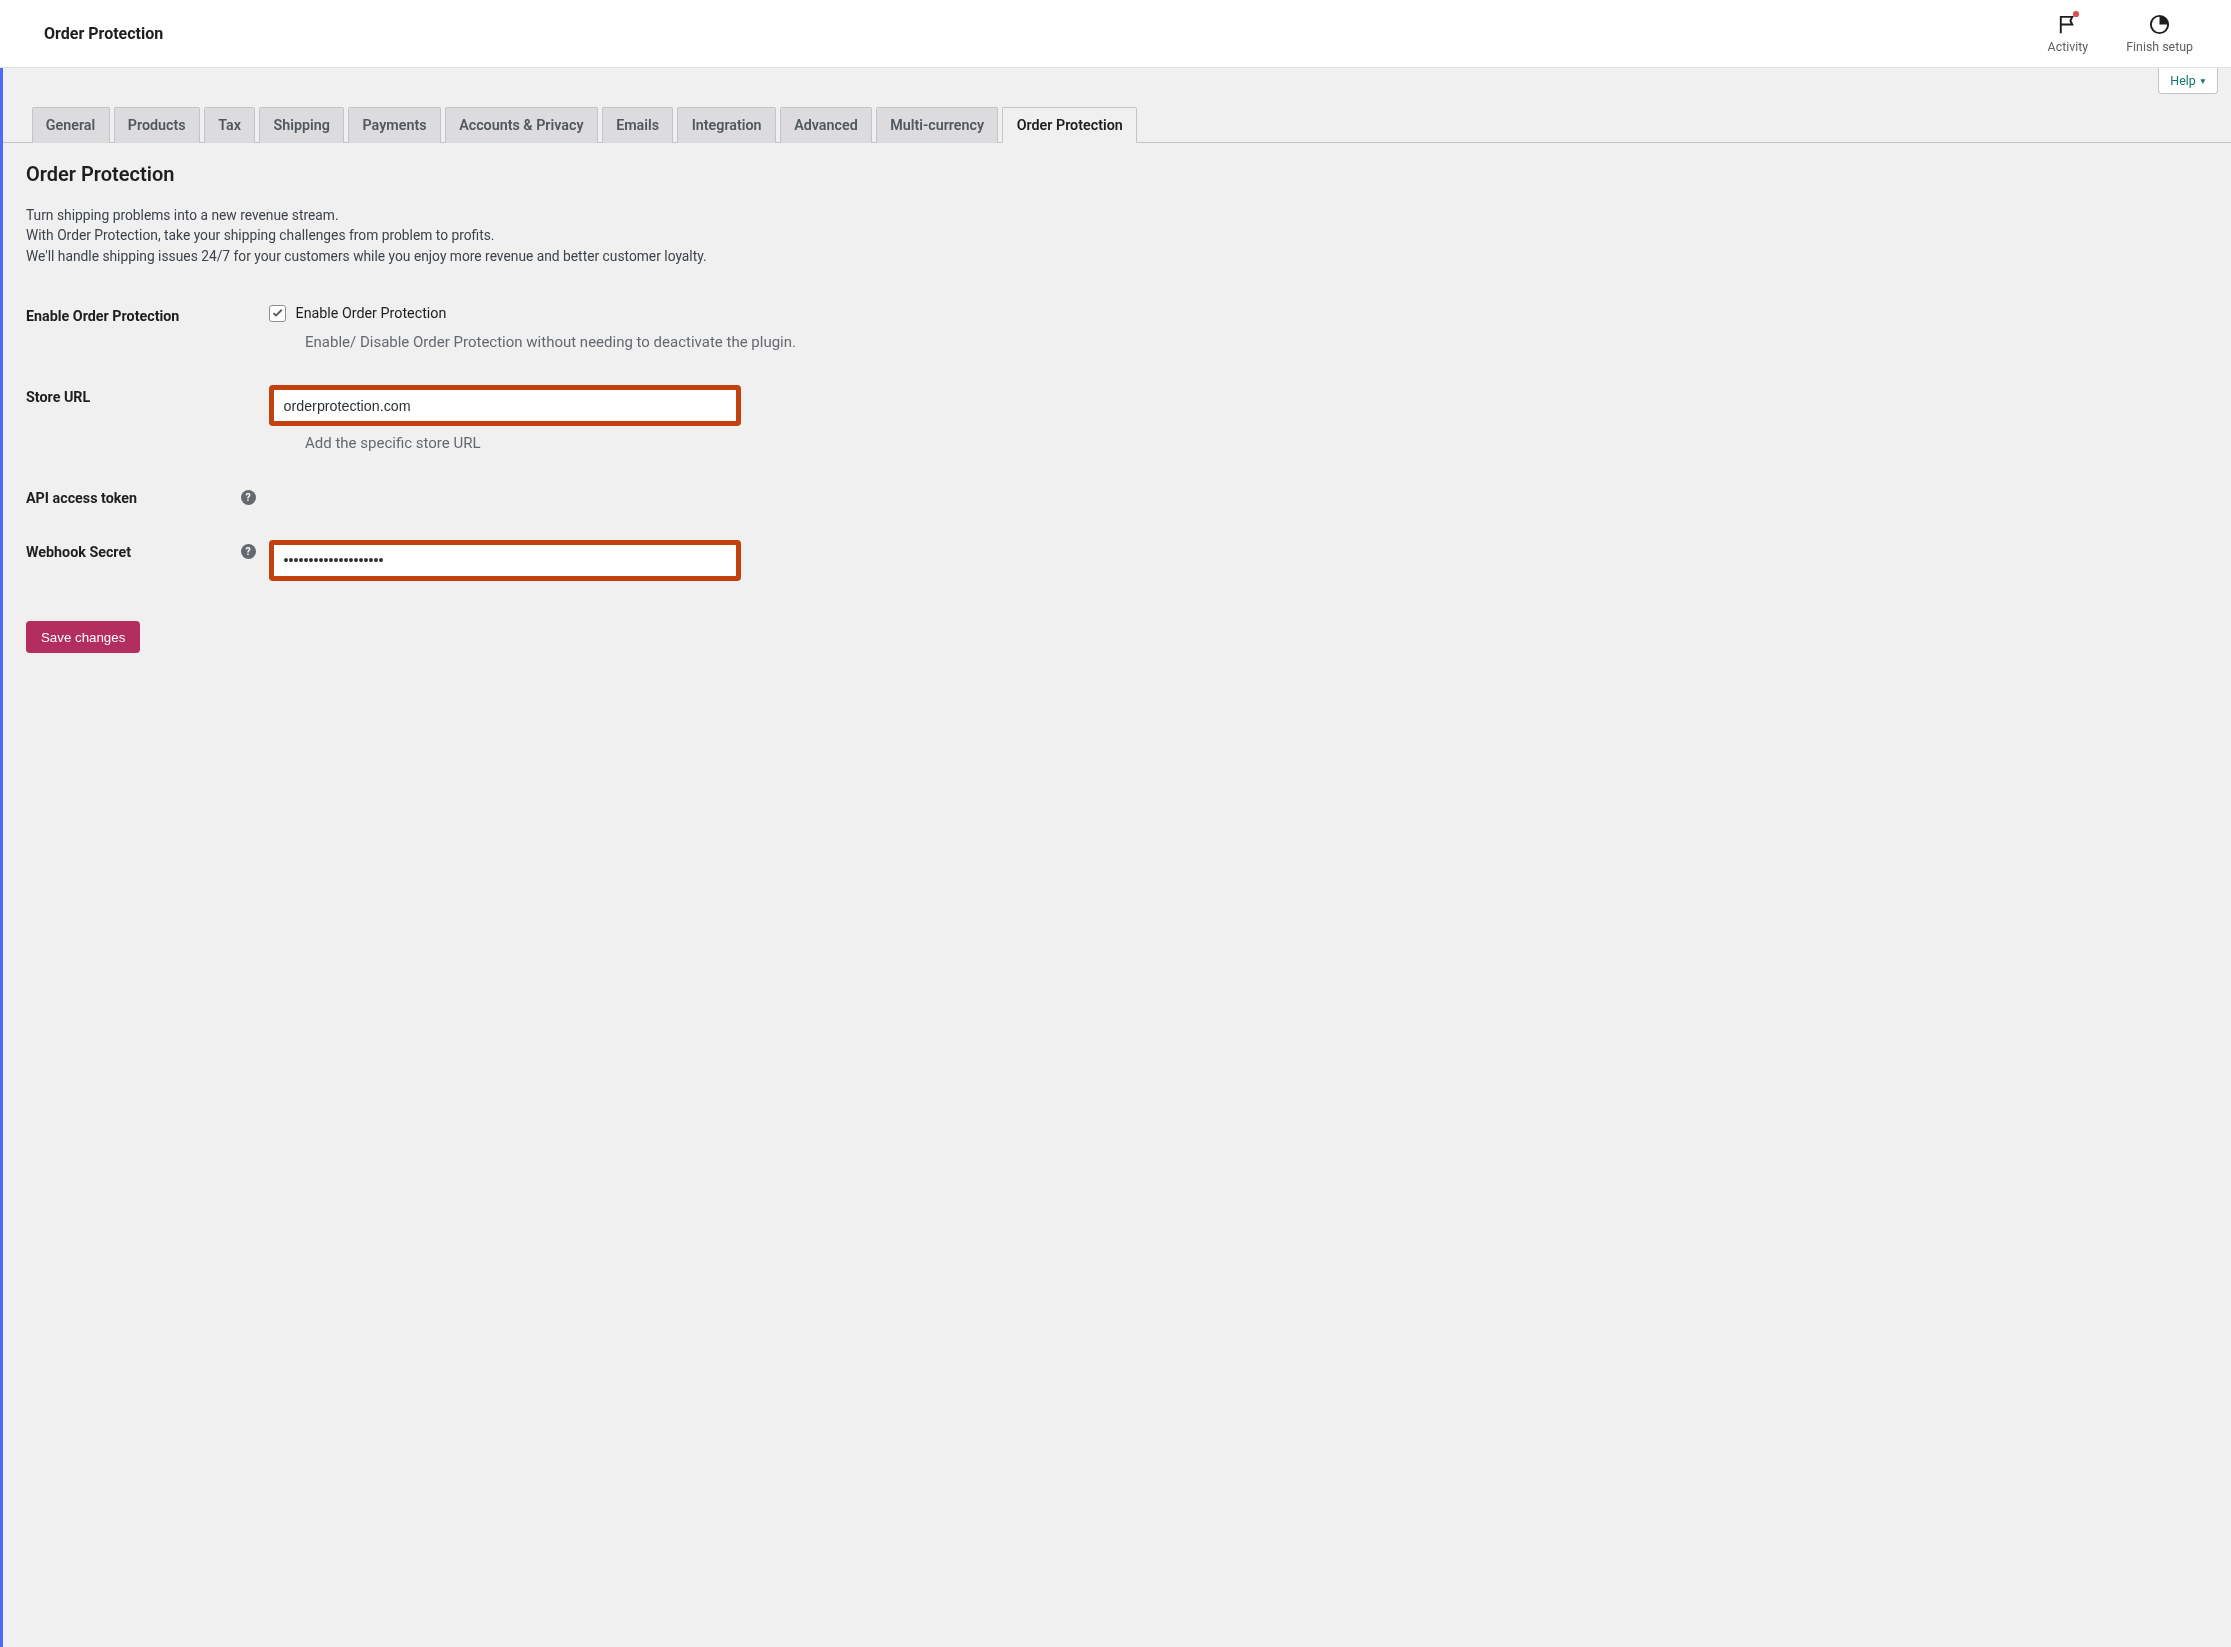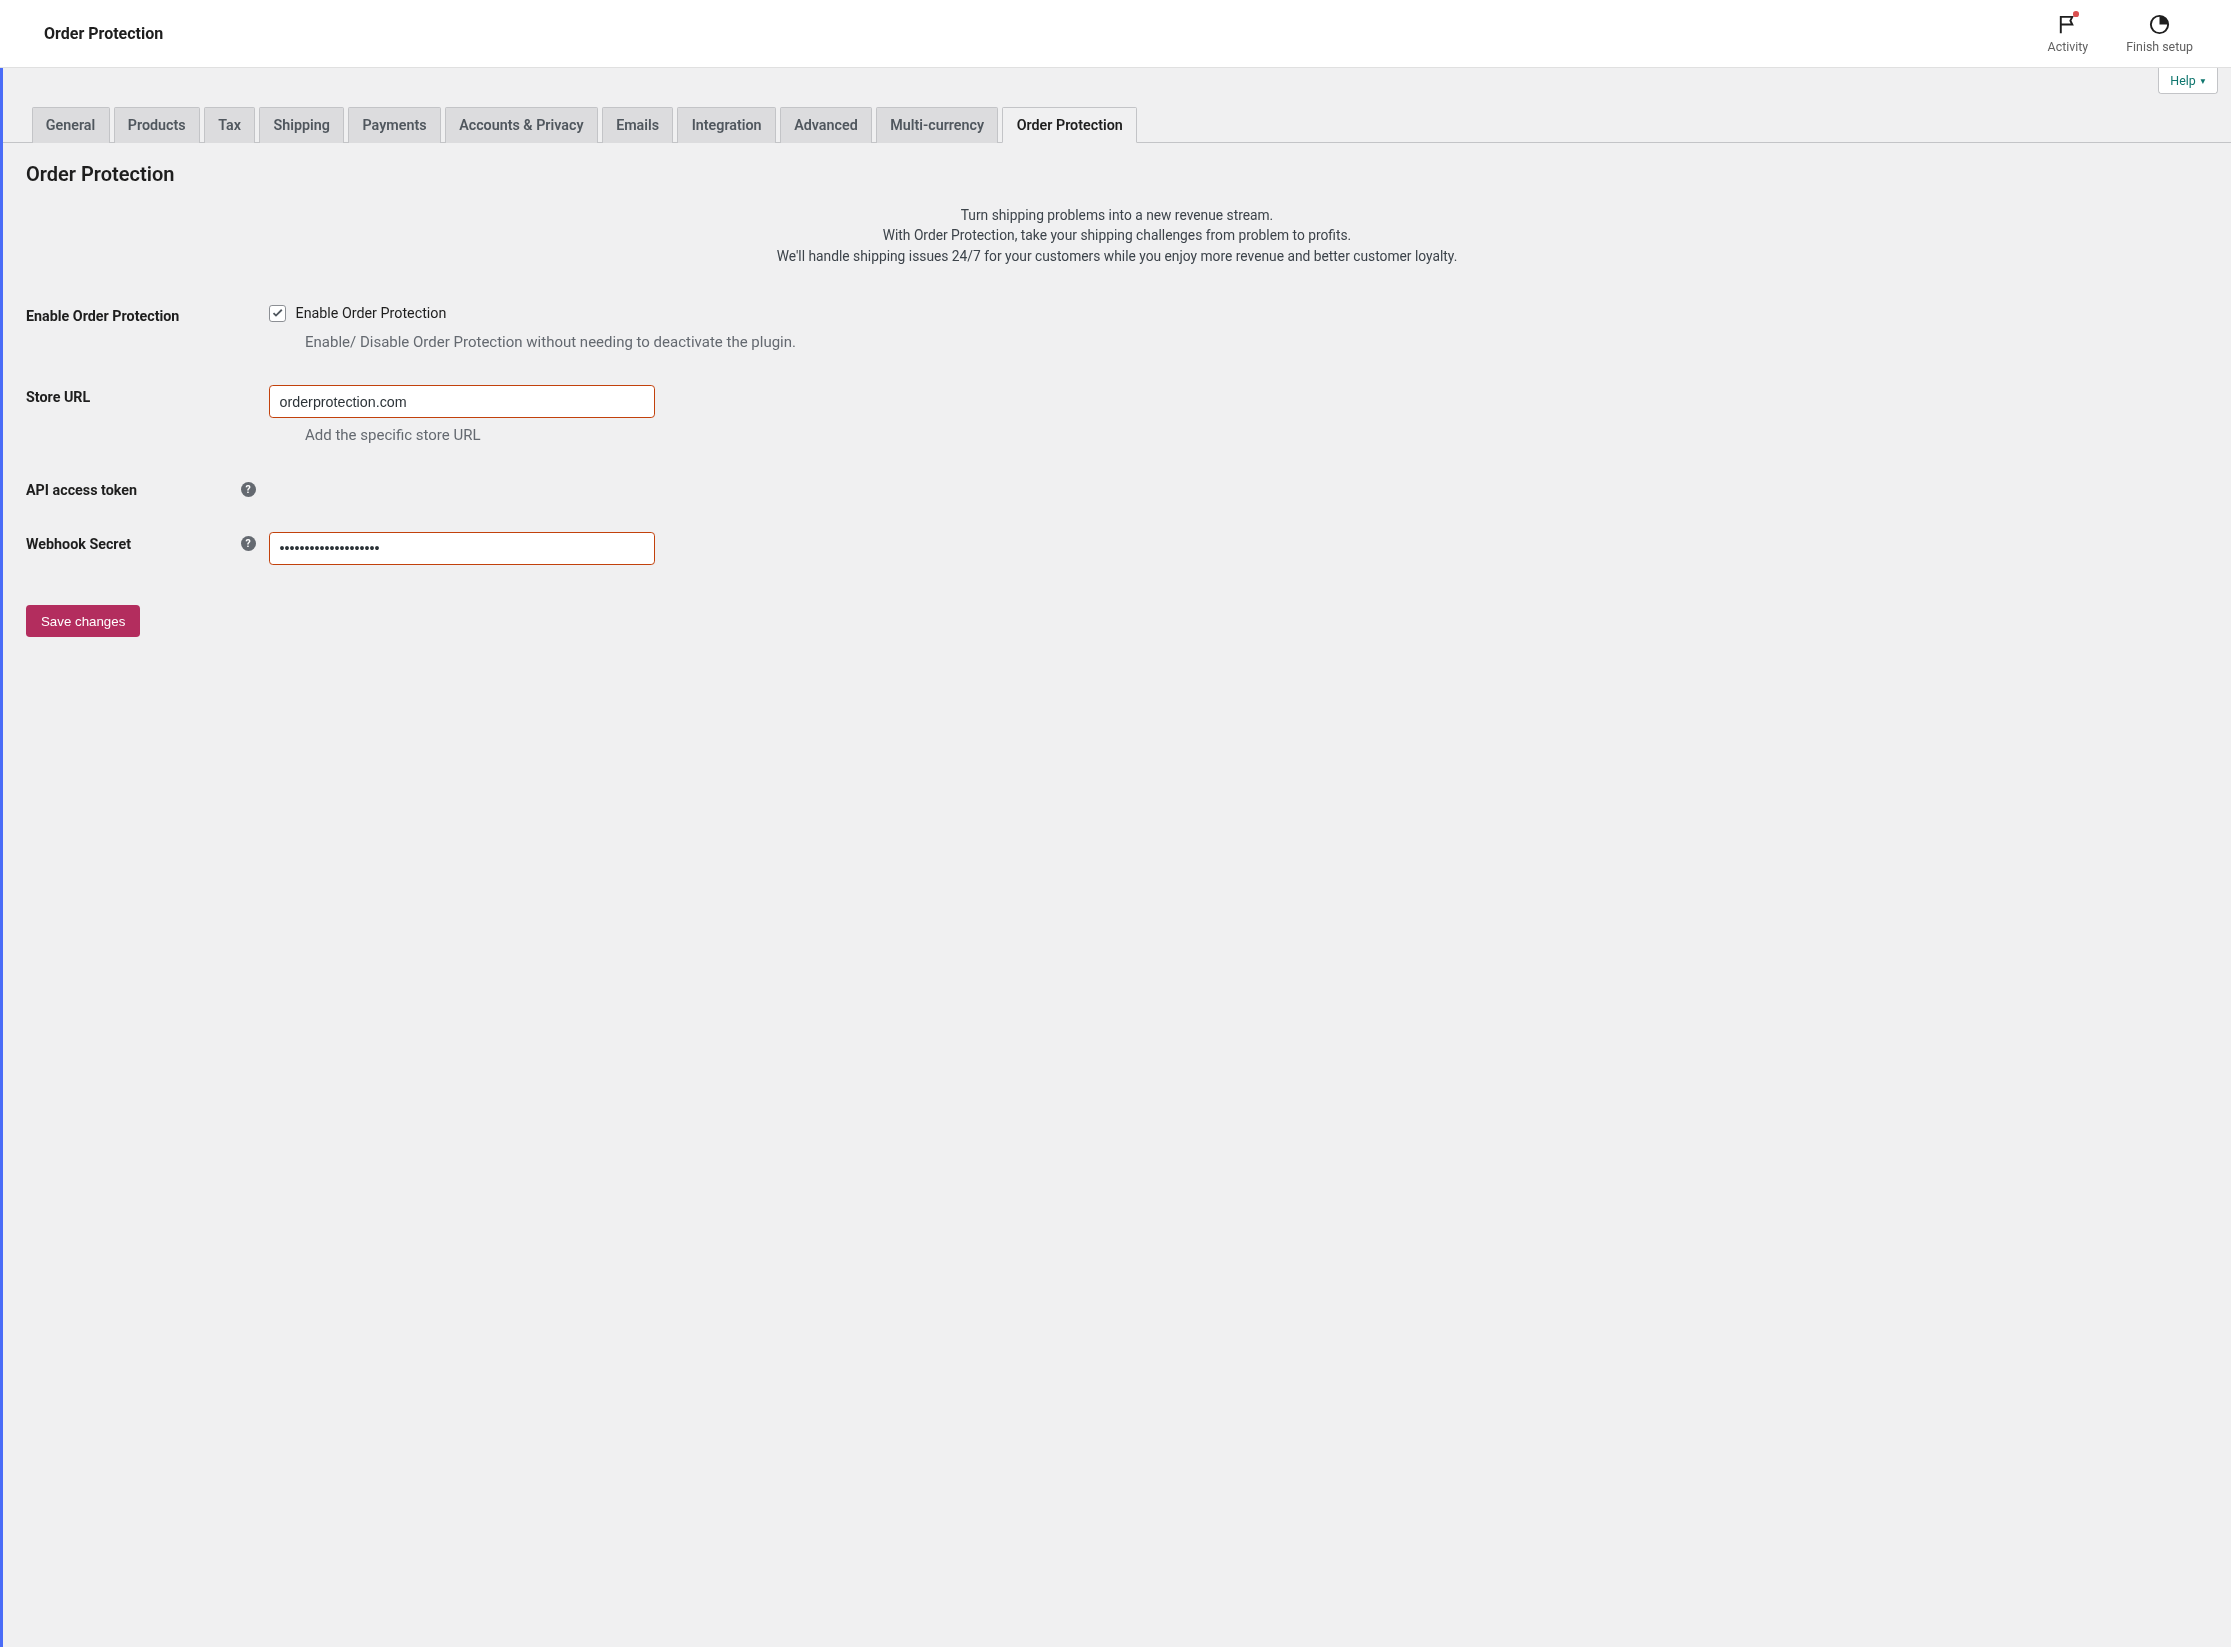--- a/index.html
+++ b/index.html
@@ -105,21 +105,20 @@
       font-size: 20px;
       font-weight: 600;
       color: #1e1e1e;
       margin-bottom: 19px;
     }
     .section-desc {
       font-size: 13.8px;
       color: #3c434a;
       line-height: 1.5;
       margin-bottom: 38px;
-      text-align: center;
     }
     .form-row {
       display: flex;
       align-items: flex-start;
       margin-bottom: 34px;
     }
     .form-label-col {
       width: 243px;
       flex-shrink: 0;
       font-size: 14.3px;
@@ -156,24 +155,24 @@
       font-size: 14.3px;
       color: #1e1e1e;
     }
     .field-desc {
       font-size: 15px;
       color: #646970;
       margin-top: 7.6px;
       margin-left: 36px;
     }
     .text-input {
-      width: 386px;
+      width: 472px;
       padding: 5.7px 9.5px;
       font-size: 14.3px;
-      border: 1px solid #c2410c;
+      border: 5px solid #c2410c;
       border-radius: 3.8px;
       background: #fff;
       color: #2c3338;
       line-height: 1.4;
     }
     .help-icon {
       width: 15px;
       height: 15px;
       border-radius: 50%;
       background: #646970;

